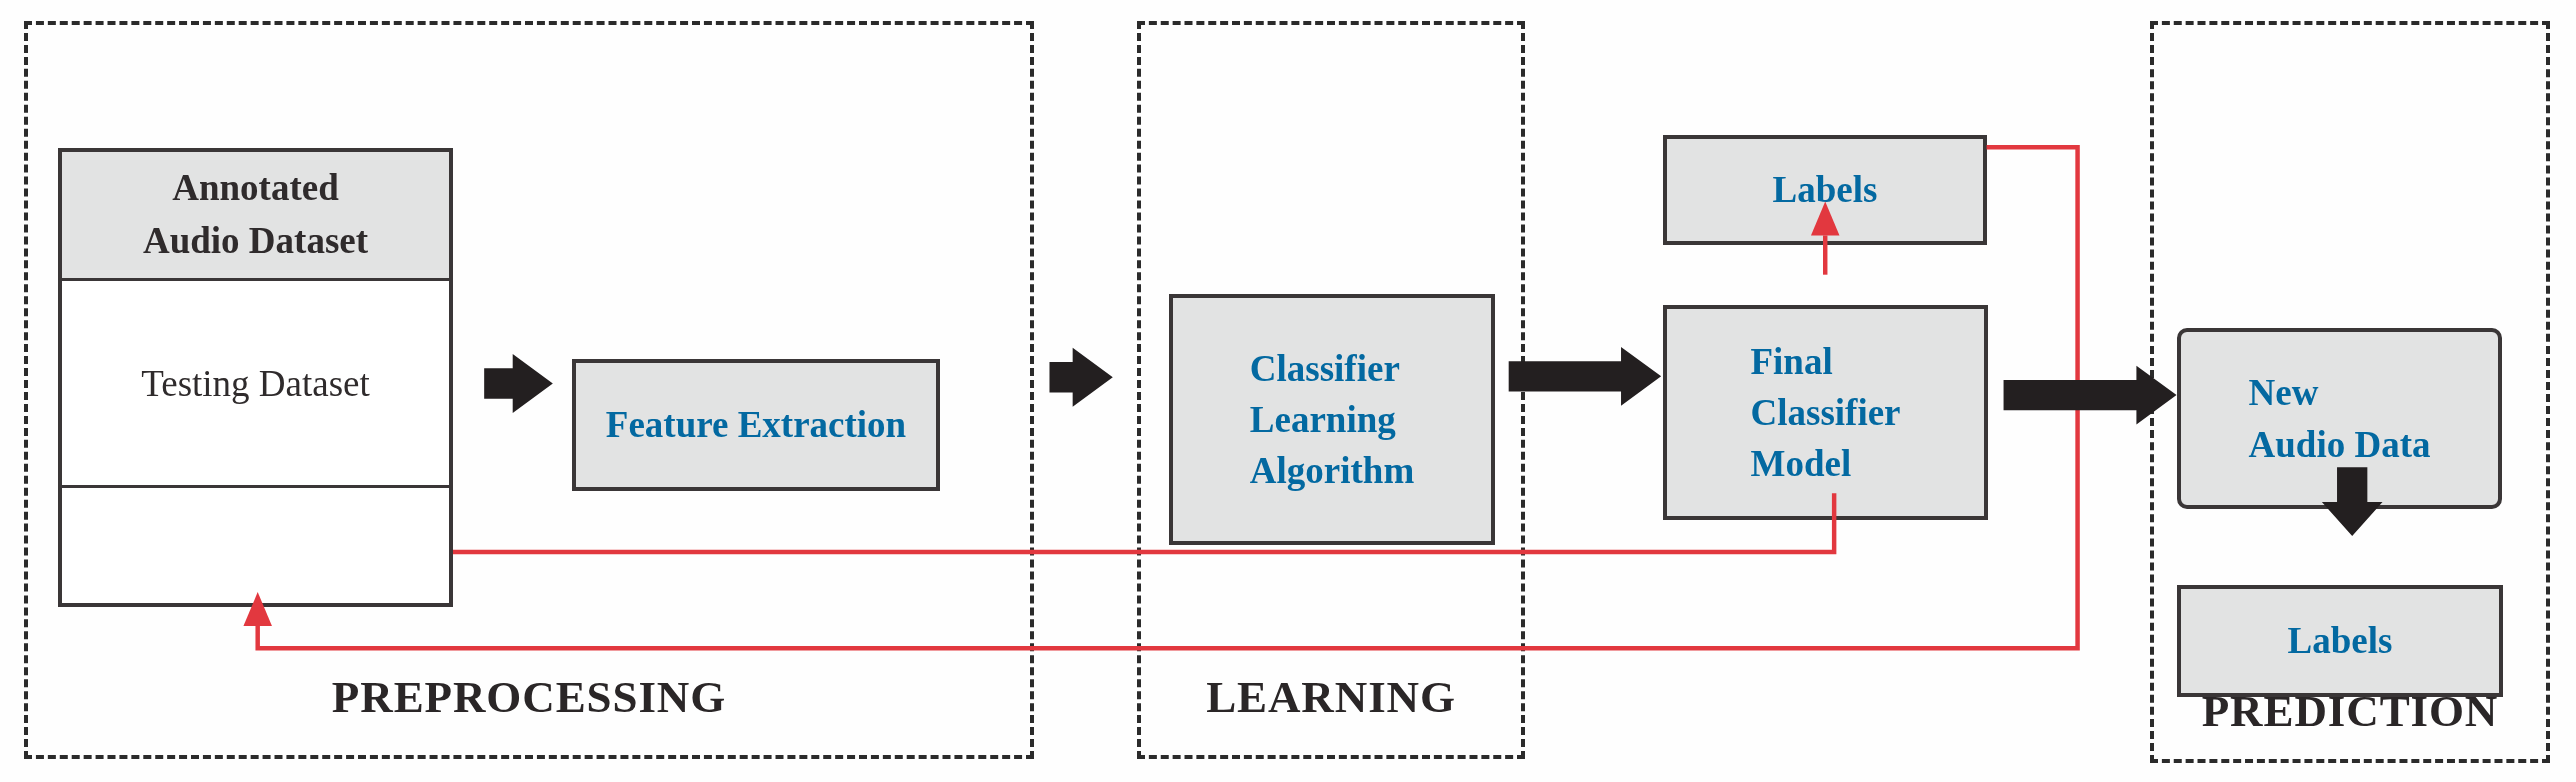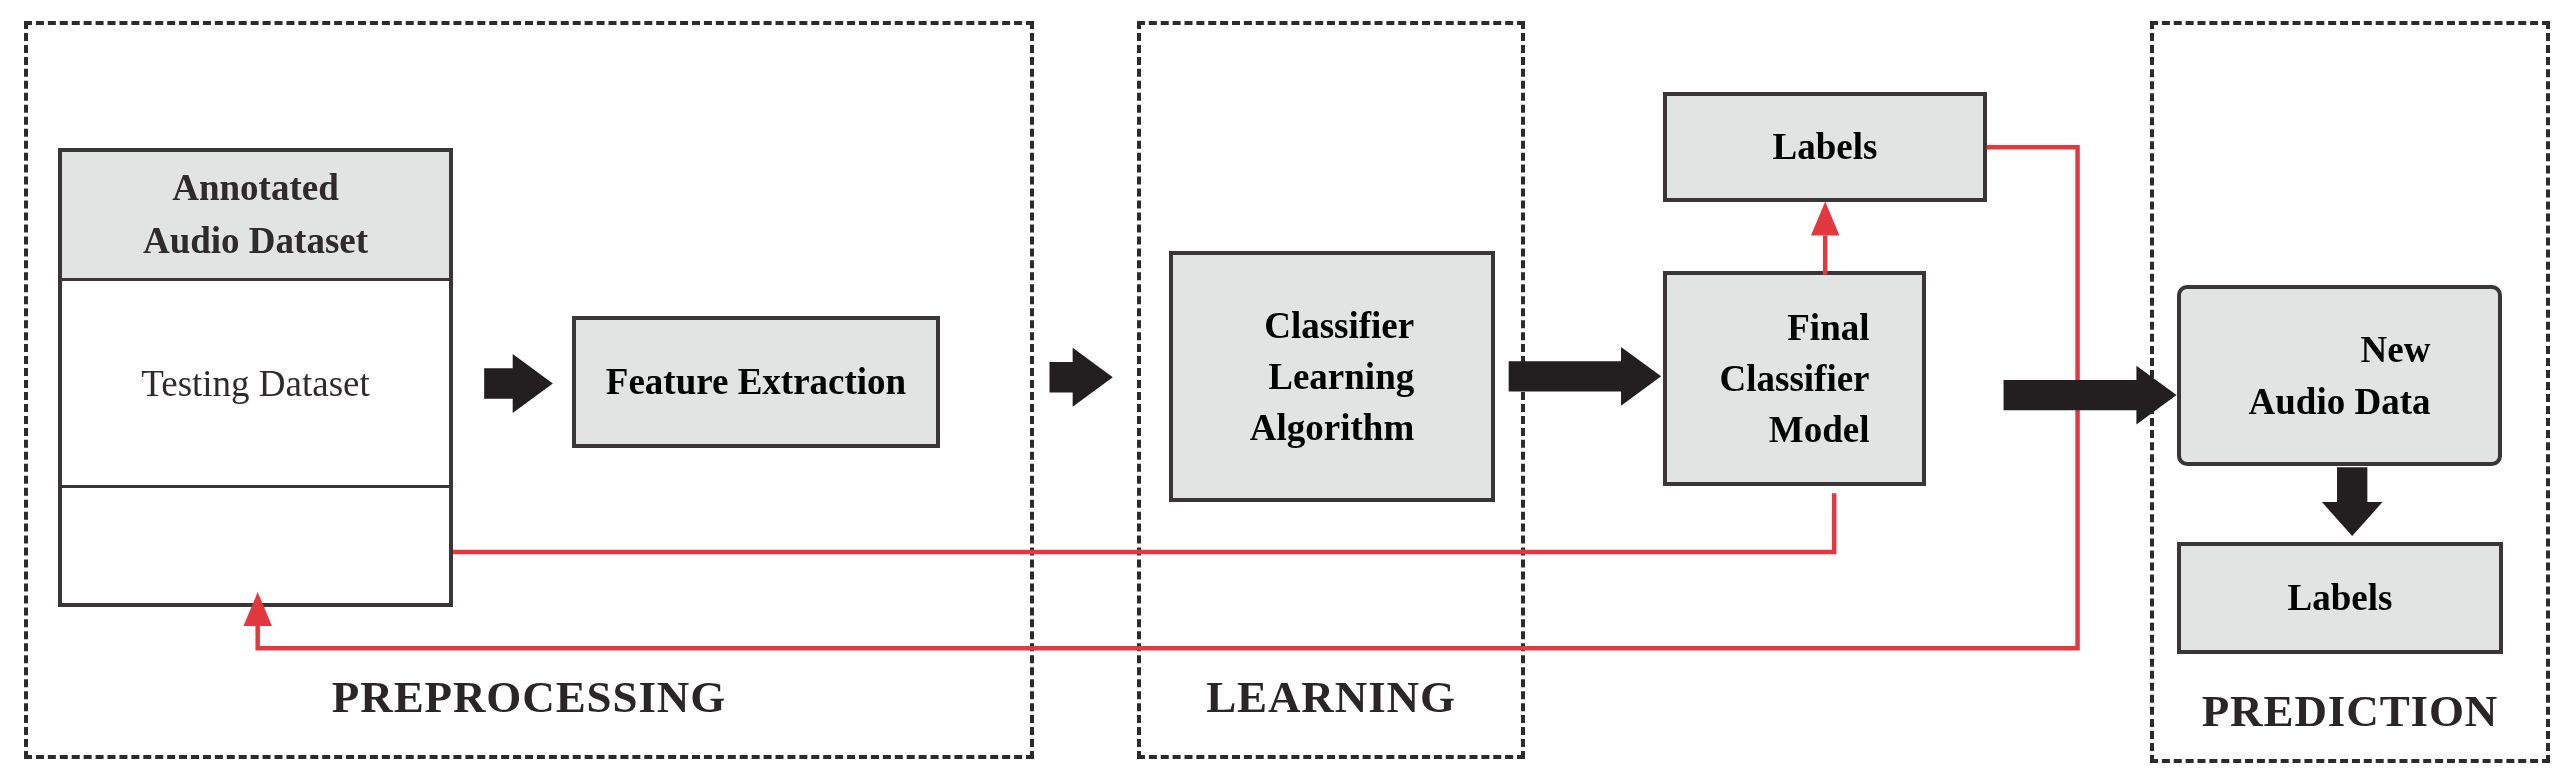--- a/index.html
+++ b/index.html
@@ -40,32 +40,33 @@
   #stage-prediction    .stage-label { bottom: 22px; }
 
   
   .node {
     position: absolute;
     border: 4.5px solid #3a3637;
     background: #e2e3e3;
     display: flex;
     align-items: center;
     justify-content: center;
-    text-align: right;
+    text-align: left;
     font-weight: bold;
     font-size: 37px;
     line-height: 1.38;
-    color: #000000;
+    color: #0369a1;
     white-space: pre-line;
     z-index: 2;
+    margin-top: 43px;
   }
   #node-feature-extraction { left: 572px;  top: 316px; width: 368px; height: 132px; }
   #node-classifier         { left: 1169px; top: 251px; width: 326px; height: 251px; }
   #node-labels-evaluation  { left: 1663px; top: 92px; width: 324px; height: 110px; }
-  #node-final-model        { left: 1663px; top: 271px; width: 263px; height: 215px; }
+  #node-final-model        { left: 1663px; top: 262px; width: 325px; height: 215px; }
   #node-new-audio          { left: 2177px; top: 285px; width: 325px; height: 181px; border-radius: 10px; }
   #node-labels-prediction  { left: 2177px; top: 542px; width: 326px; height: 112px; }
 
   
   #node-dataset {
     position: absolute;
     left: 58px; top: 148px; width: 395px; height: 459px;
     border: 4.5px solid #3a3637;
     background: #ffffff;
     display: flex;

